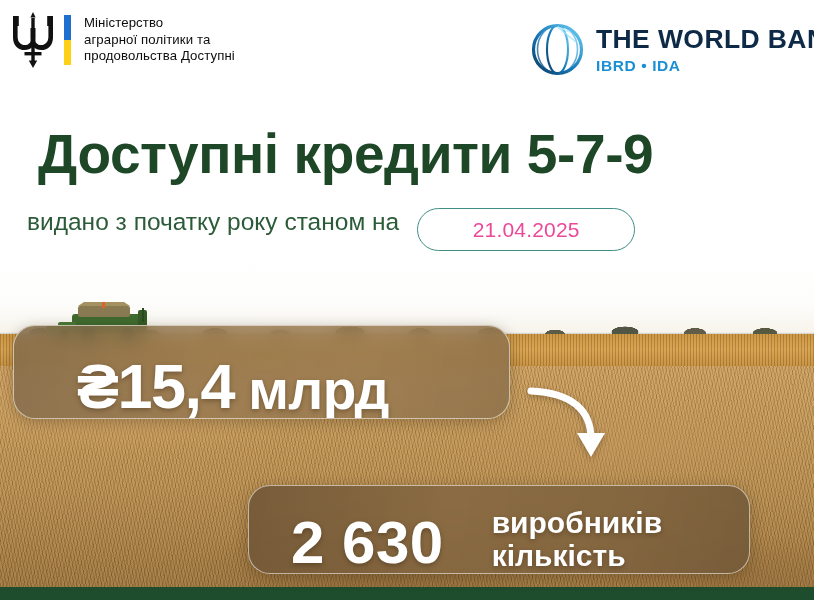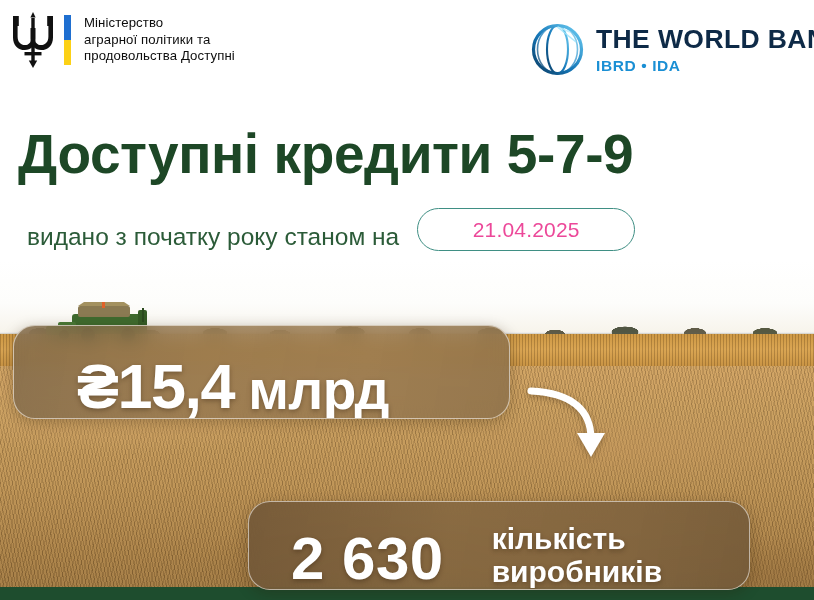--- a/index.html
+++ b/index.html
@@ -60,27 +60,27 @@
     font-size:15.5px; font-weight:700; color:#1a8fd4;
     letter-spacing:.6px; white-space:nowrap;
   }
 
   
   #title-block {
     position:absolute; left:0; top:110px; width:814px; height:150px;
     background:#ffffff; z-index:30;
   }
   #page-title {
-    position:absolute; left:18px; top:12px;
+    position:absolute; left:38px; top:12px;
     font-size:55px; font-weight:700; color:#1d4726;
     letter-spacing:-.4px; white-space:nowrap;
   }
   #subtitle-row {
     position:absolute; left:27px; top:98px;
-    display:flex; align-items:flex-end; gap:18px;
+    display:flex; align-items:flex-start; gap:18px;
   }
   #subtitle-text {
     font-size:24.5px; font-weight:400; color:#2b5b38;
     white-space:nowrap;
   }
   #date-pill {
     display:flex; align-items:center; justify-content:center;
     min-width:218px; height:43px; padding:0 24px;
     border:1.6px solid #3f8f84; border-radius:24px;
     background:#ffffff;
@@ -173,21 +173,21 @@
     text-shadow:0 2px 5px rgba(40,24,8,.35);
   }
   #amount-unit {
     margin-left:14px; margin-top:10px;
     font-size:55px; font-weight:700; color:#ffffff;
     letter-spacing:-.5px; line-height:1; white-space:nowrap;
     text-shadow:0 2px 5px rgba(40,24,8,.35);
   }
 
   #card-count {
-    left:248px; top:501px; width:502px; height:89px;
+    left:248px; top:485px; width:502px; height:89px;
     padding-left:42px; padding-right:24px;
     justify-content:flex-start;
     background:
       linear-gradient(100deg, rgba(112,86,55,.88) 0%, rgba(132,103,65,.86) 40%,
                       rgba(126,98,62,.88) 75%, rgba(116,90,57,.90) 100%);
     backdrop-filter:blur(9px);
     -webkit-backdrop-filter:blur(9px);
   }
   #count-number {
     font-size:60px; font-weight:700; color:#ffffff;
@@ -242,22 +242,22 @@
   </svg>
 
   <div id="card-amount" class="stat-card">
     <span id="amount-main">₴15,4</span>
     <span id="amount-unit">млрд</span>
   </div>
 
   <div id="card-count" class="stat-card">
     <span id="count-number">2 630</span>
     <span id="count-label">
+      <span>виробників</span>
       <span>кількість</span>
-      <span>виробників</span>
     </span>
   </div>
 
   <div id="header">
 
     <div id="ministry-logo">
       <svg id="trident-icon" viewBox="0 0 46 56">
         <g fill="#111111">
           <rect x="21.3" y="6" width="3.4" height="45"></rect>
           <path d="M3 4 h4.6 v20.5 c0 5.5 3.2 8.6 7.4 8.6 c3.6 0 6.1-2.4 6.1-6.6 V16 h4.4 v10.8 c0 6.9-4.6 11.3-10.7 11.3 C8 38.1 3 33.2 3 25.4 Z"></path>

